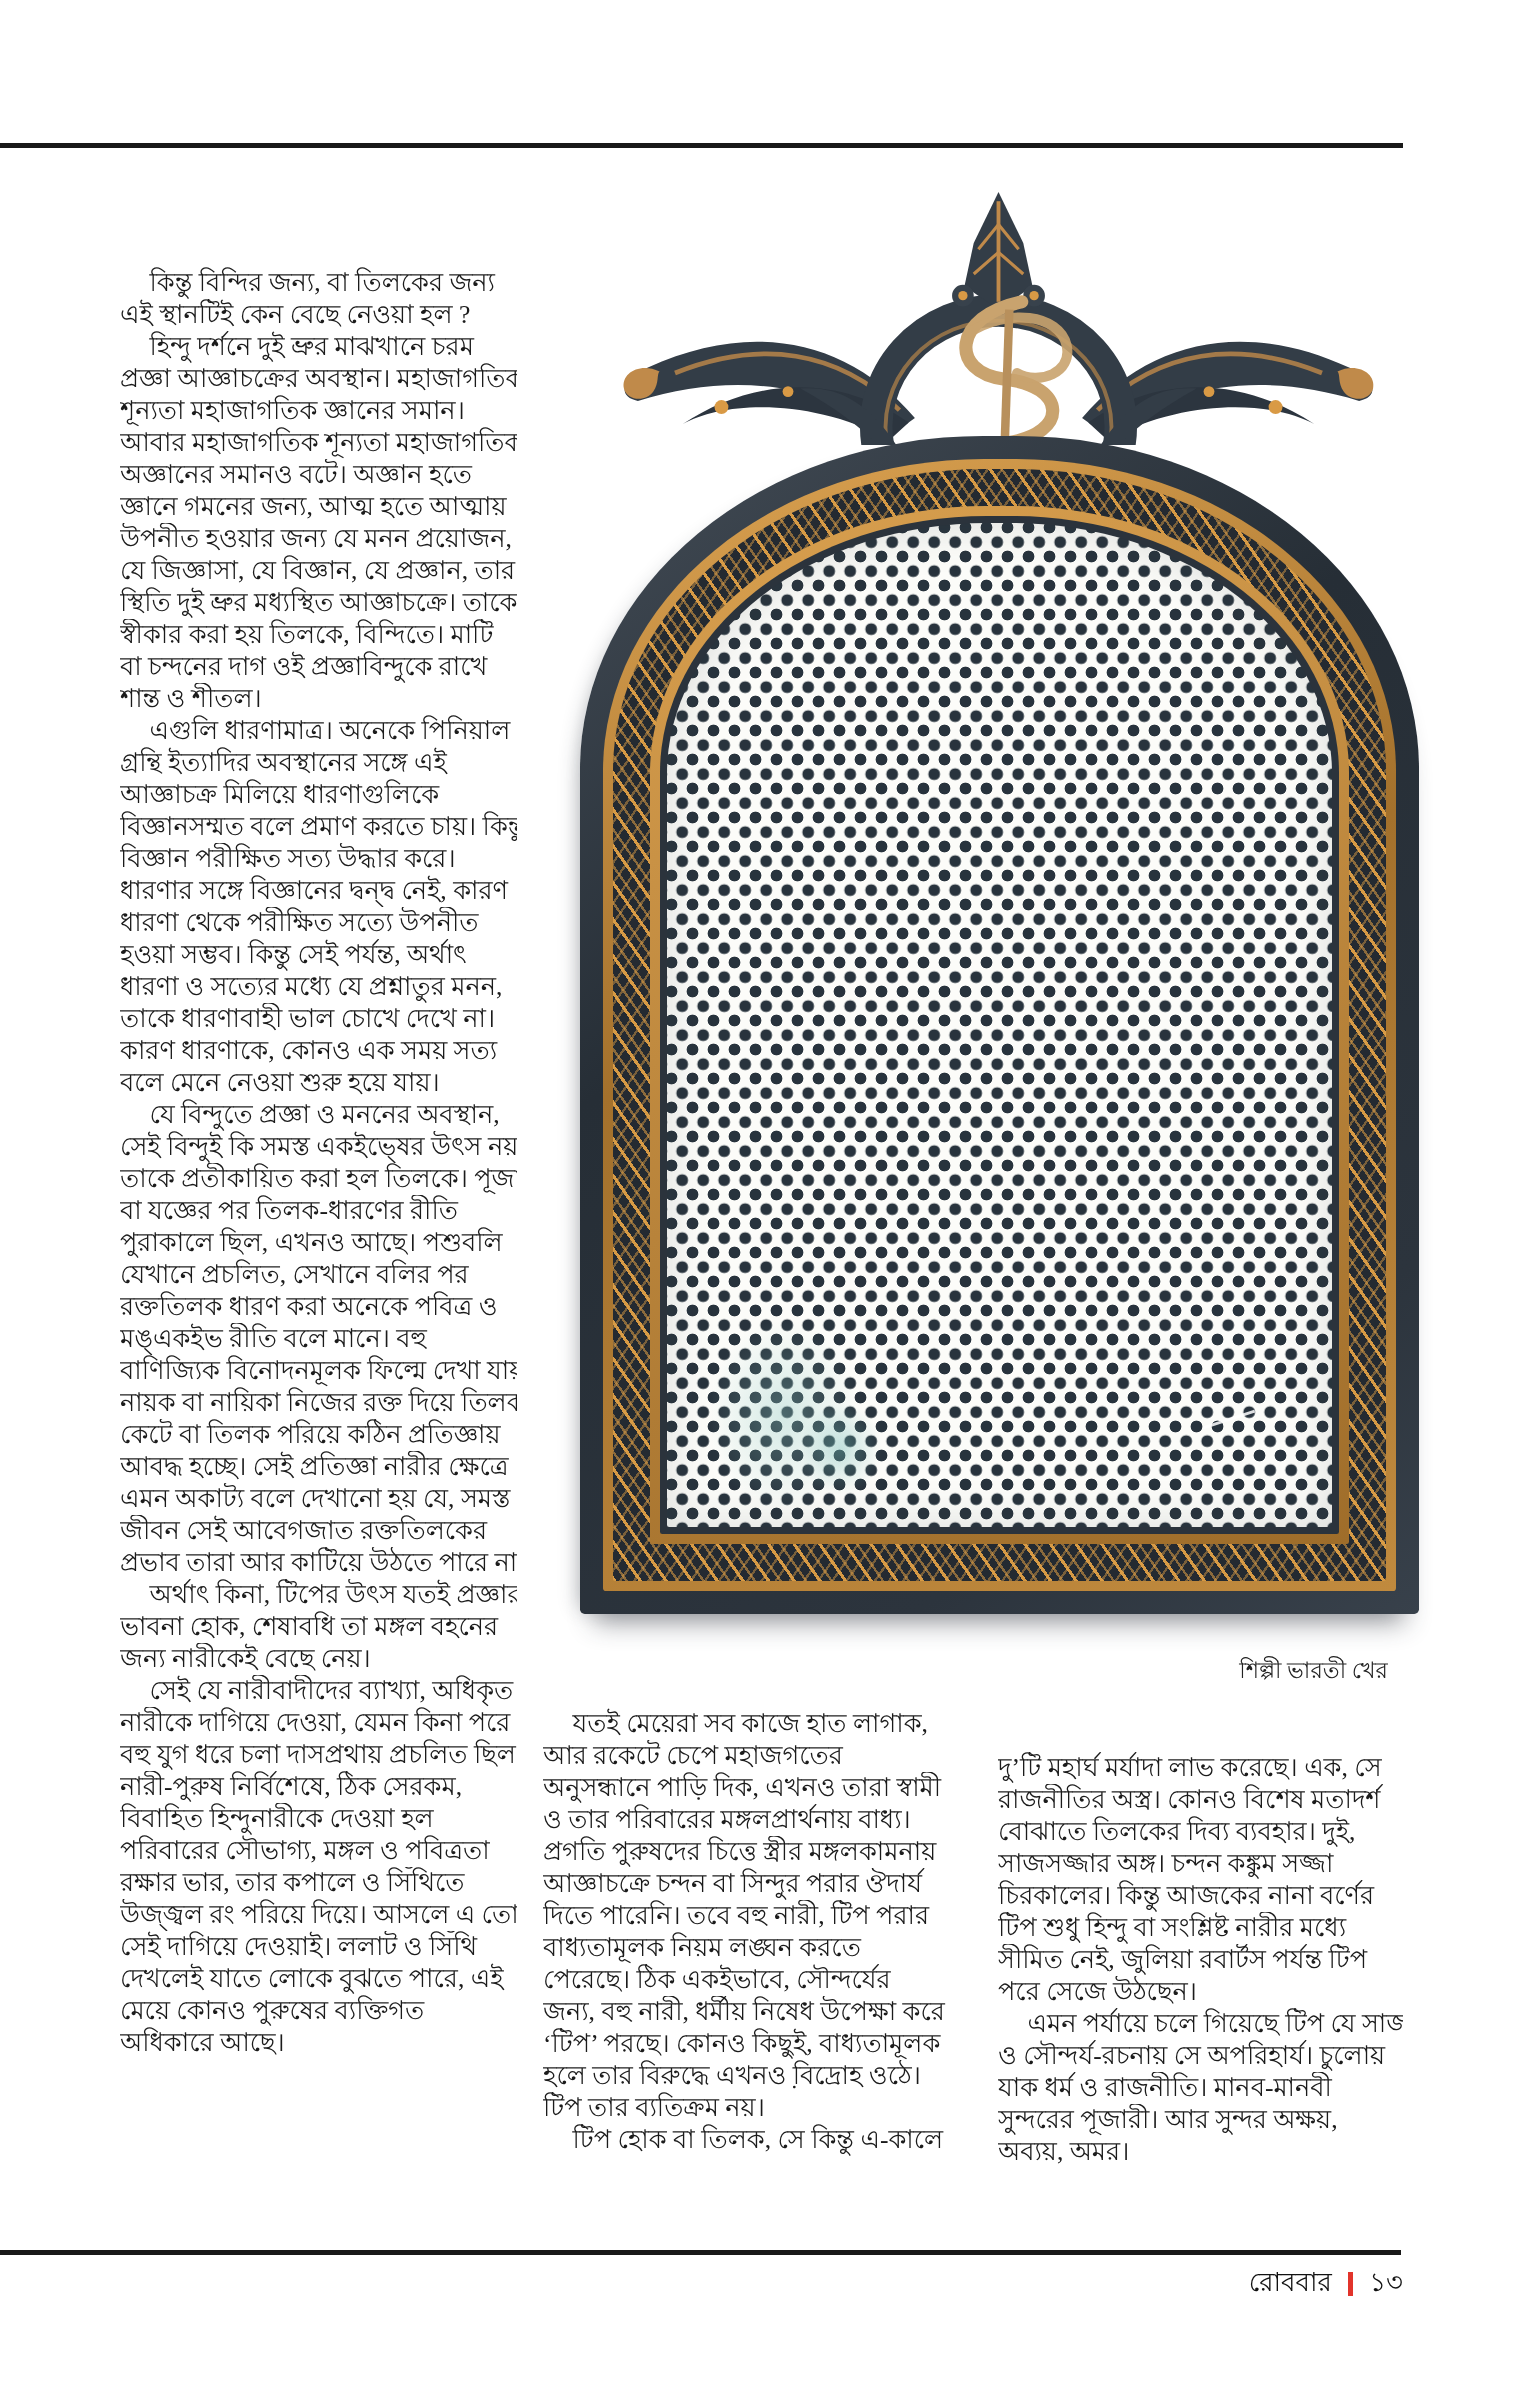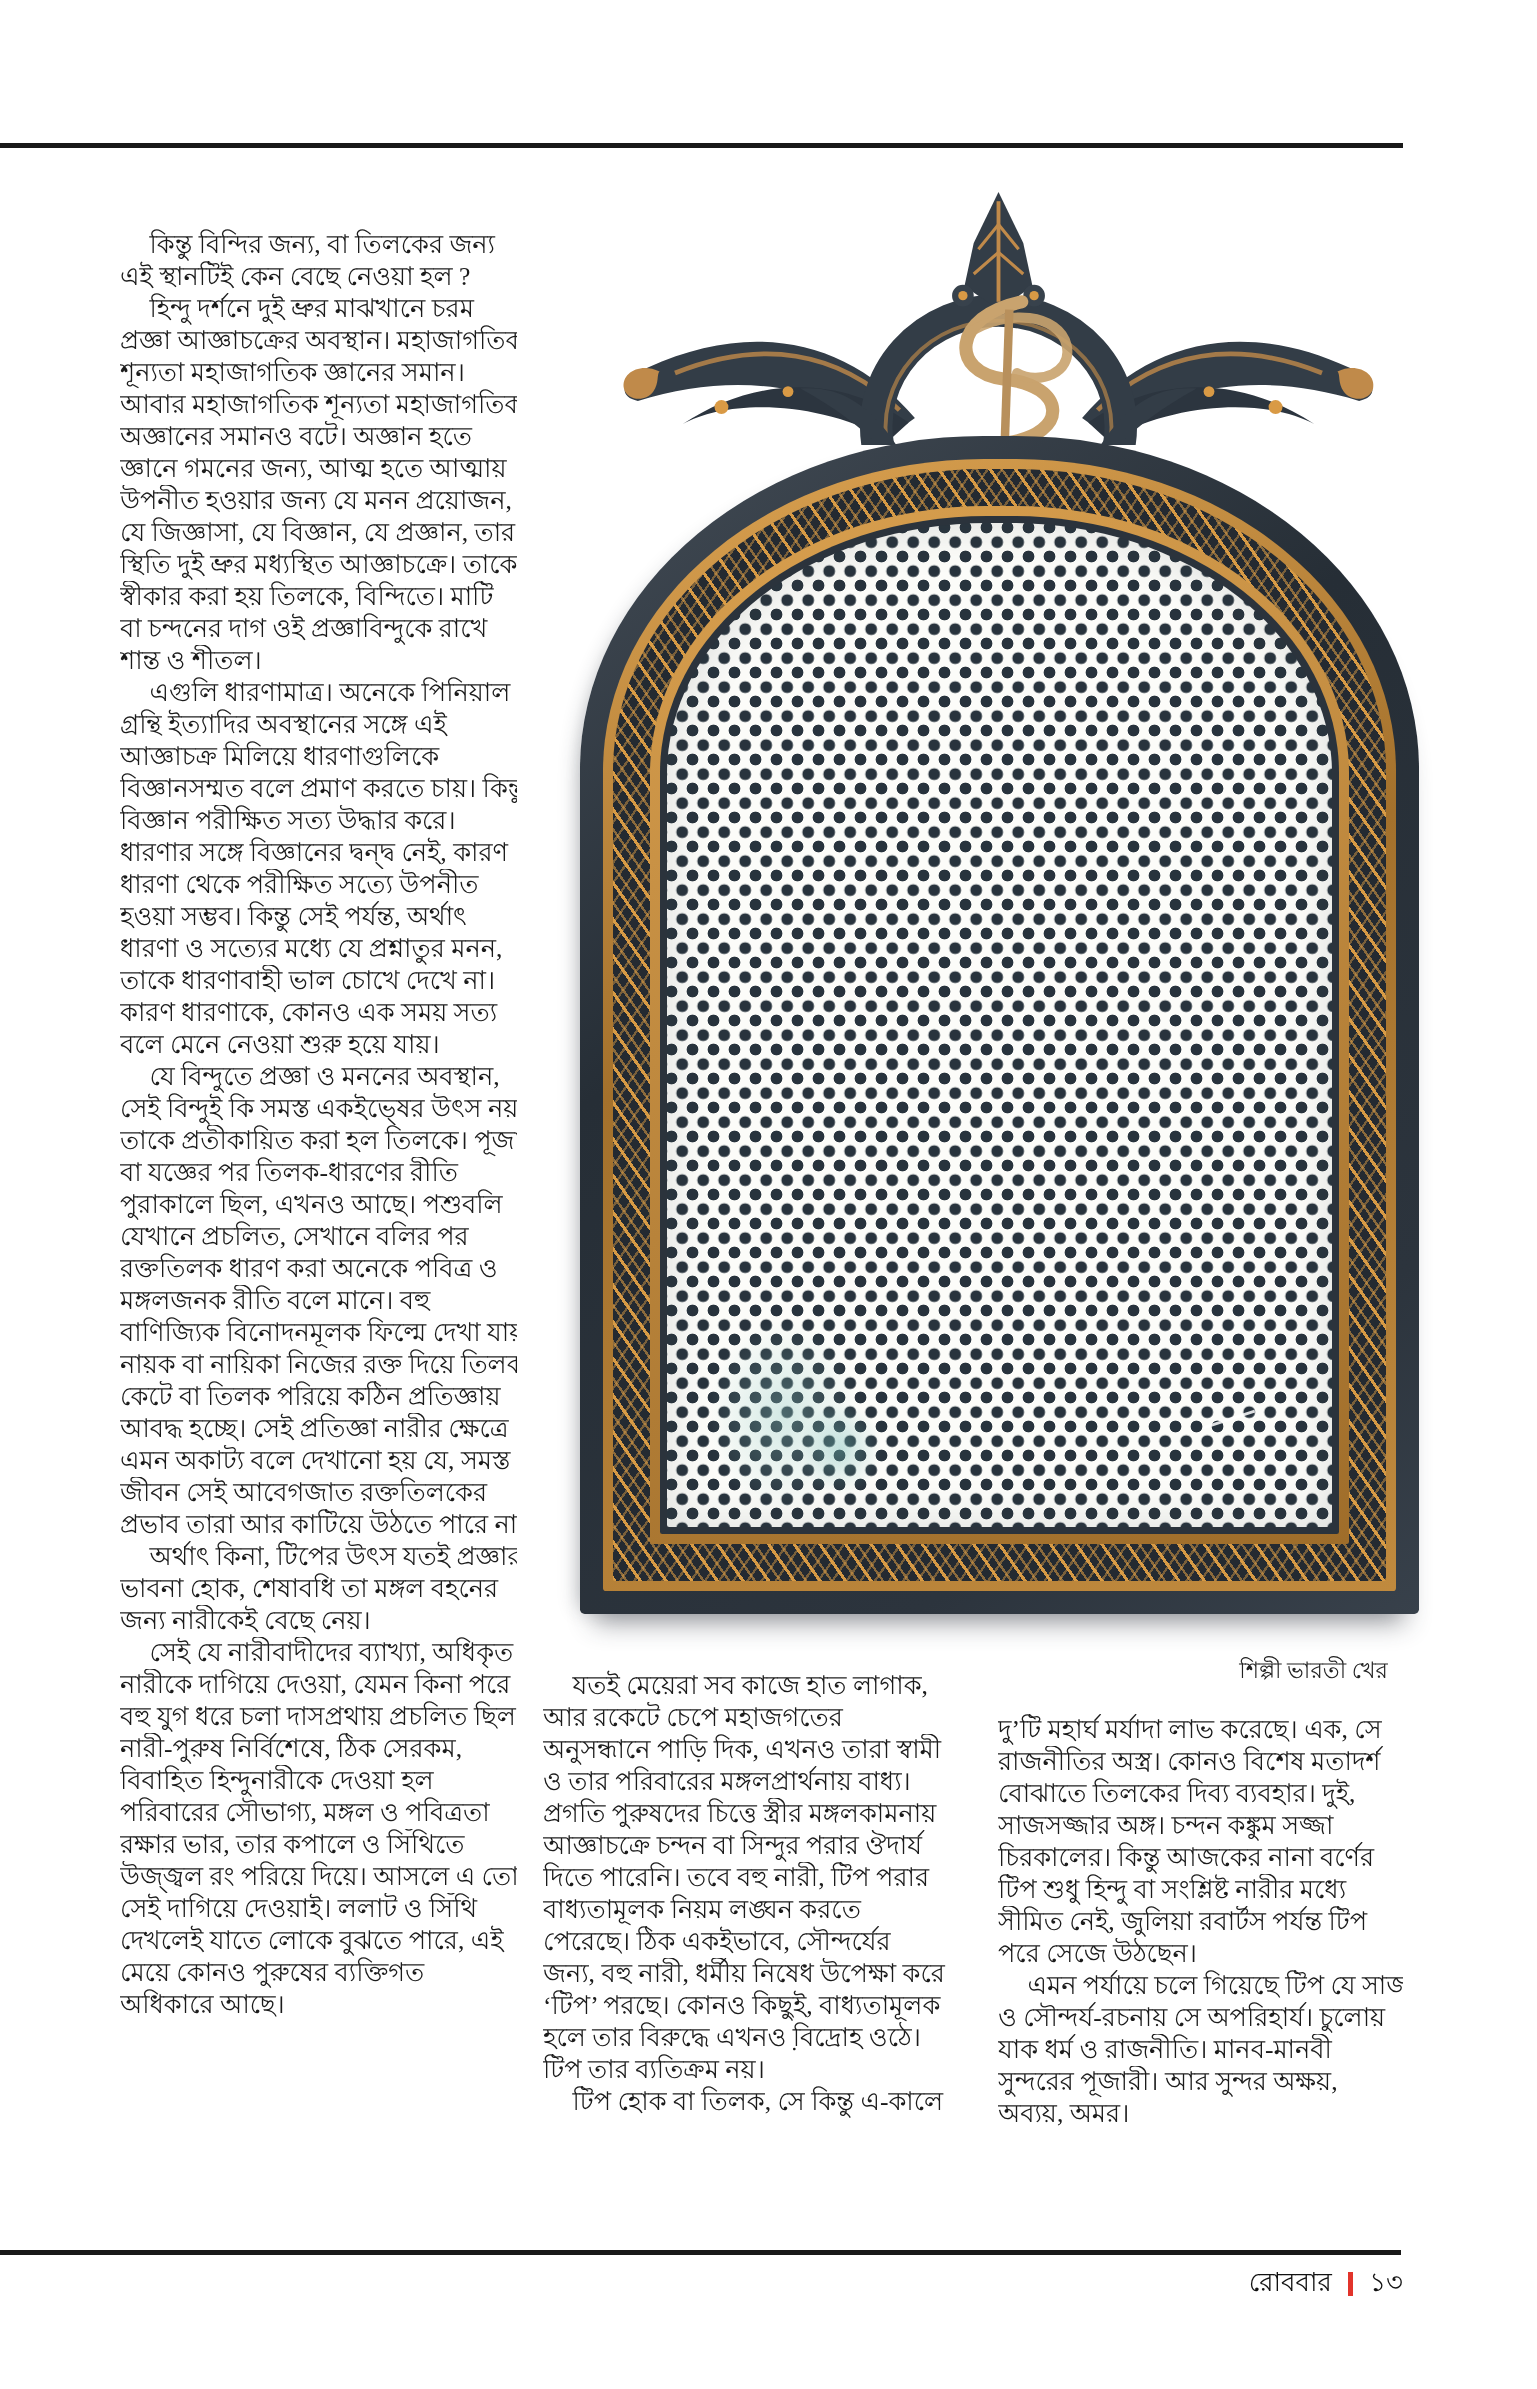--- a/index.html
+++ b/index.html
@@ -6,21 +6,21 @@
   html,body { background:#ffffff; }
   .page {
     position:relative; width:1538px; height:2389px; background:#ffffff;
     font-family:"Liberation Serif", serif; color:#1b1b1b; overflow:hidden;
   }
   .rule { position:absolute; background:#191919; }
   .rule-top    { left:0; top:143px;  width:1403px; height:5.4px; }
   .rule-bottom { left:0; top:2250px; width:1401px; height:4.7px; }
 
   
-  .tcol { position:absolute; overflow:hidden; }
+  .tcol { position:absolute; overflow:hidden;margin-top:38px; }
   .tcol .tline {
     font-size:25.6px; line-height:32px; white-space:nowrap; overflow:hidden;
     color:#1b1b1b;
   }
   .tcol .tline.indent { text-indent:29.5px; }
   .col-left  { left:120px;  top:229px;  width:397px; height:1821px; }
   .col-mid   { left:543px;  top:1670px; width:426px; height:465px; }
   .col-right { left:998px; top:1714px; width:405px; height:434px; }
 
   
@@ -128,21 +128,21 @@
       <div class="tline">তাকে ধারণাবাহী ভাল চোখে দেখে না।</div>
       <div class="tline">কারণ ধারণাকে, কোনও এক সময় সত্য</div>
       <div class="tline">বলে মেনে নেওয়া শুরু হয়ে যায়।</div>
       <div class="tline indent">যে বিন্দুতে প্রজ্ঞা ও মননের অবস্থান,</div>
       <div class="tline">সেই বিন্দুই কি সমস্ত একইভ্ষের উৎস নয় ?</div>
       <div class="tline">তাকে প্রতীকায়িত করা হল তিলকে। পূজা</div>
       <div class="tline">বা যজ্ঞের পর তিলক-ধারণের রীতি</div>
       <div class="tline">পুরাকালে ছিল, এখনও আছে। পশুবলি</div>
       <div class="tline">যেখানে প্রচলিত, সেখানে বলির পর</div>
       <div class="tline">রক্ততিলক ধারণ করা অনেকে পবিত্র ও</div>
-      <div class="tline">মঙ্গলজনক রীতি বলে মানে। বহু</div>
+      <div class="tline">মঙ্একইভ রীতি বলে মানে। বহু</div>
       <div class="tline">বাণিজ্যিক বিনোদনমূলক ফিল্মে দেখা যায়</div>
       <div class="tline">নায়ক বা নায়িকা নিজের রক্ত দিয়ে তিলক</div>
       <div class="tline">কেটে বা তিলক পরিয়ে কঠিন প্রতিজ্ঞায়</div>
       <div class="tline">আবদ্ধ হচ্ছে। সেই প্রতিজ্ঞা নারীর ক্ষেত্রে</div>
       <div class="tline">এমন অকাট্য বলে দেখানো হয় যে, সমস্ত</div>
       <div class="tline">জীবন সেই আবেগজাত রক্ততিলকের</div>
       <div class="tline">প্রভাব তারা আর কাটিয়ে উঠতে পারে না।</div>
       <div class="tline indent">অর্থাৎ কিনা, টিপের উৎস যতই প্রজ্ঞার</div>
       <div class="tline">ভাবনা হোক, শেষাবধি তা মঙ্গল বহনের</div>
       <div class="tline">জন্য নারীকেই বেছে নেয়।</div>

